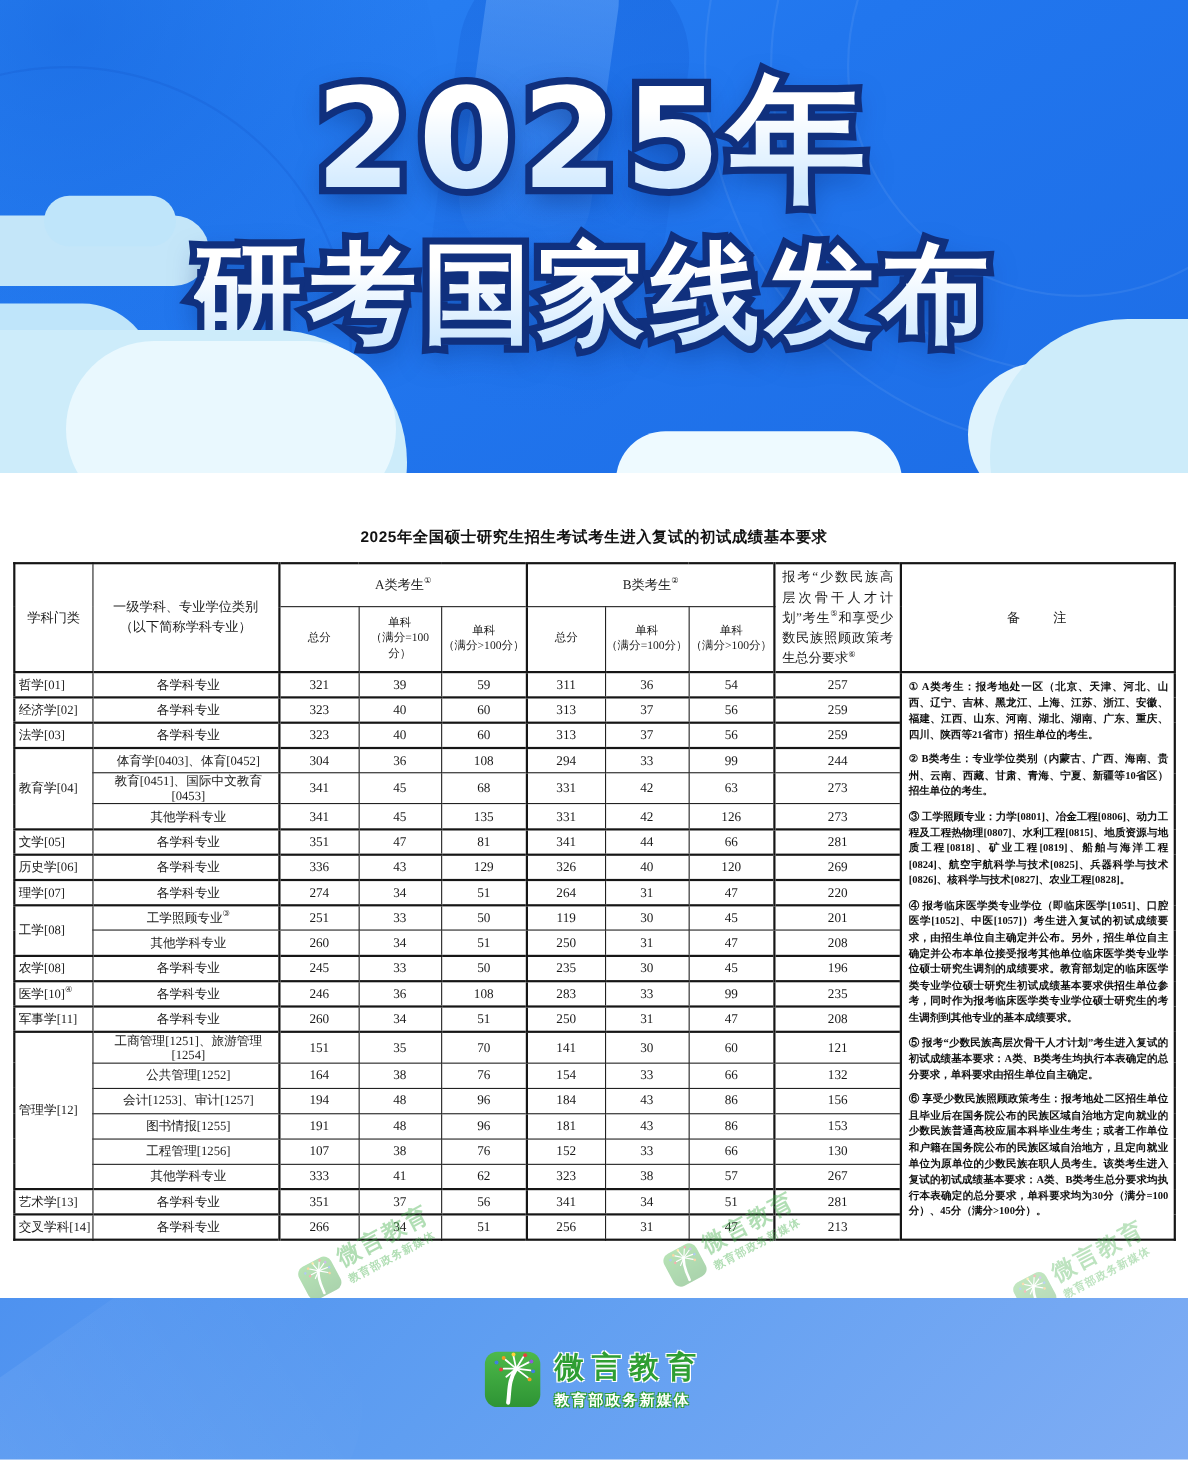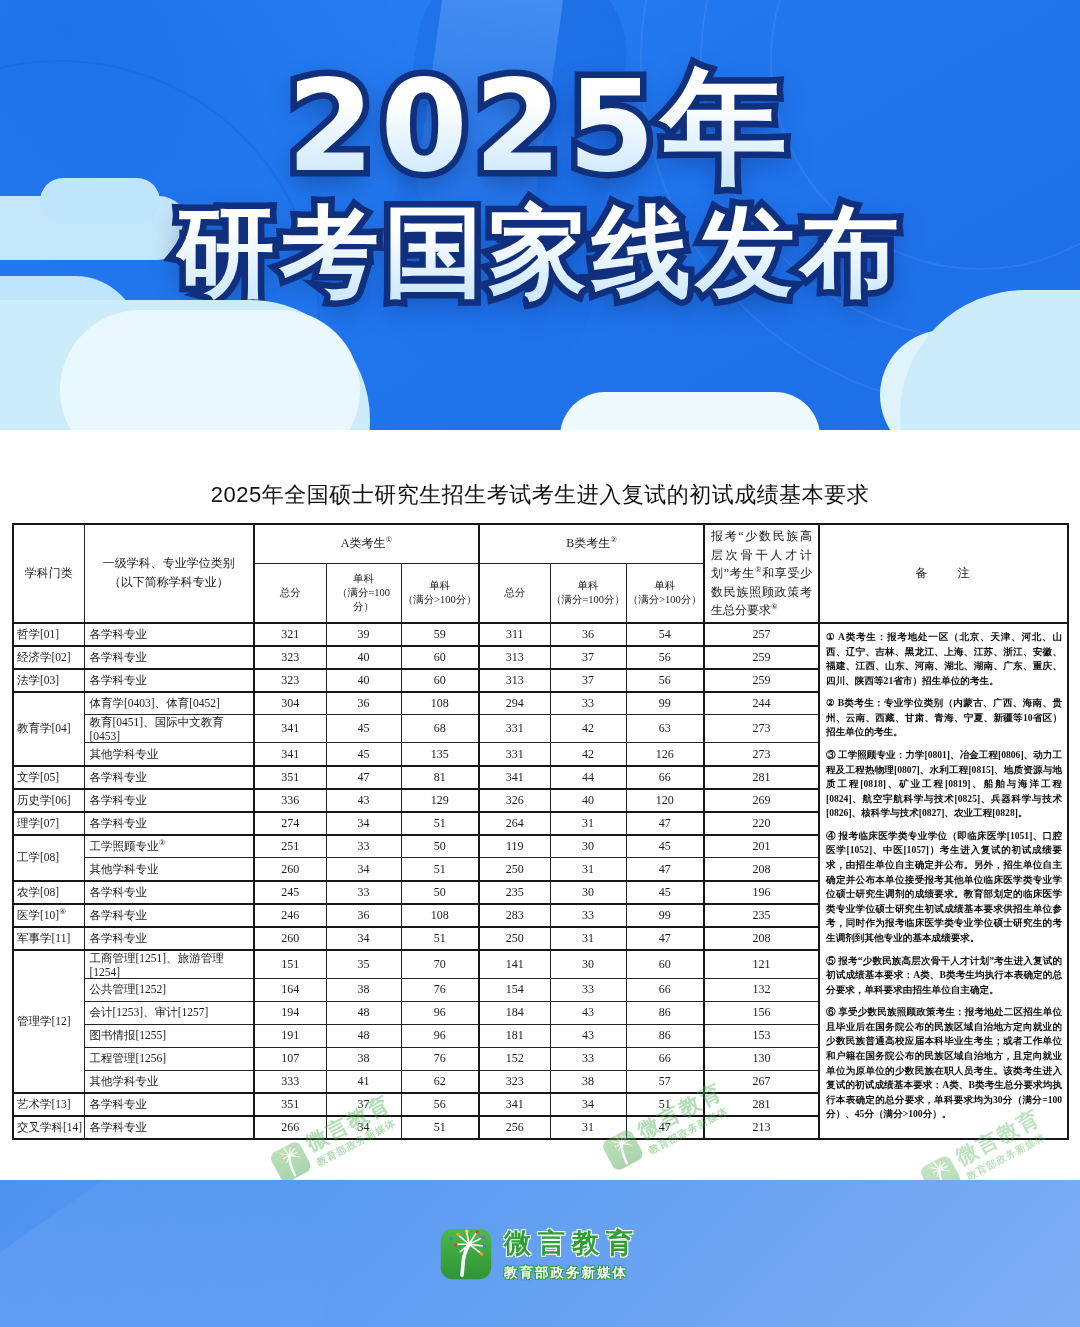--- a/index.html
+++ b/index.html
@@ -35,40 +35,40 @@
   .hero-title { position:absolute; width:100%; text-align:center; }
   .ht-layer { position:relative; display:inline-block; }
   .ht-back, .ht-front { display:block; font-family:"DejaVu Sans","Liberation Sans",sans-serif; font-weight:900; }
   .ht-back { color:#10307e; -webkit-text-stroke:13px #10307e;
              text-shadow:0 10px 26px rgba(6,35,105,.55), 0 4px 0 #0d2a6e; }
   .ht-front { position:absolute; left:0; top:0; width:100%;
               background:linear-gradient(180deg,#ffffff 30%,#cfe9ff 85%);
               -webkit-background-clip:text; background-clip:text; color:transparent; }
   .t-2025 { top:58px; }
   .t-2025 .ht-back, .t-2025 .ht-front { font-size:126px; line-height:1.1; letter-spacing:6px; }
-  .t-sub { top:190px; }
+  .t-sub { top:206px; }
   .t-sub .ht-back, .t-sub .ht-front { font-size:99px; line-height:1.25; letter-spacing:5px; }
 
   
   .content { position:relative; width:1080px; height:750px; background:#fff; padding-top:50px; }
-  .table-title { text-align:center; font-size:22px; font-weight:normal; color:#111;
+  .table-title { text-align:center; font-size:14px; font-weight:bold; color:#111;
                  font-family:"Liberation Sans","DejaVu Sans",sans-serif; letter-spacing:.5px; }
   table.score { border-collapse:collapse; table-layout:fixed; width:1055px; margin:13px auto 0 12px;
                 font-family:"Liberation Serif","DejaVu Serif",serif; color:#1b1b1b;
                 border:2px solid #161616; }
   table.score td, table.score th { border:1px solid #222; font-weight:normal; }
   tr.hrow1 th { height:30px; font-size:12px; }
   tr.hrow2 th { height:46px; font-size:10.5px; white-space:pre-line; line-height:1.3; }
   th.hcat { font-size:11.5px;margin-top:14px; }
   th.hmajor { font-size:11.5px; white-space:pre-line; line-height:1.6; }
   th.hminor { font-size:10px; text-align:left; padding:2px 6px; line-height:1.55; text-align:justify; }
   th.hremark { font-size:12px; letter-spacing:2px; }
   tbody td { height:23px; font-size:12px; text-align:center; }
   td.cat { text-align:left; padding-left:3px; font-size:11.5px; }
-  td.major { text-align:left; padding-left:5px; font-size:11.5px; }
+  td.major { text-align:center; padding-left:5px; font-size:11.5px; }
   .thickl { border-left-width:2px !important; border-left-color:#161616 !important; }
   tr.group-start td { border-top-width:2px; border-top-color:#161616; }
   thead tr.hrow2 th { border-bottom-width:2px; border-bottom-color:#161616; }
   td.remarks { vertical-align:top; text-align:left; padding:2px 5px 2px 6px; }
   td.remarks p { font-size:9.6px; line-height:1.52; font-weight:bold; color:#101010;
                  text-align:justify; margin:4px 0 8px 0; font-family:"Liberation Serif","DejaVu Serif",serif; }
   sup.sn { font-size:7.5px; vertical-align:super; line-height:0; }
 
   
   .wm { position:absolute; display:flex; align-items:center; gap:6px; transform:rotate(-28deg);

